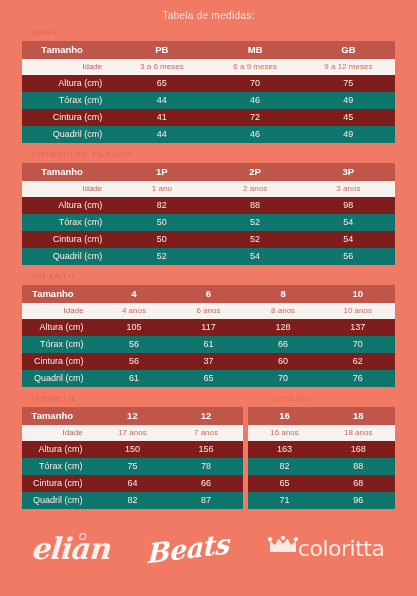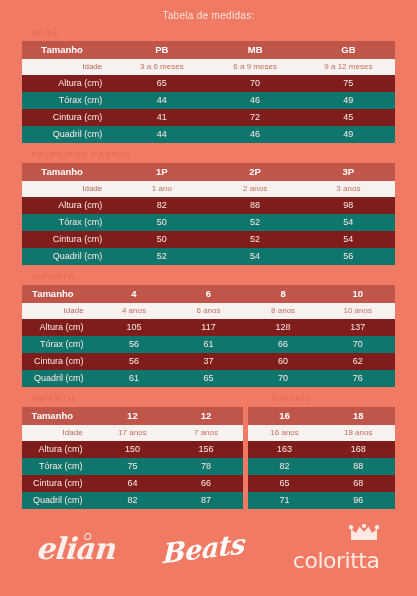--- a/index.html
+++ b/index.html
@@ -139,22 +139,22 @@
     font-family:"DejaVu Serif", serif;
     font-style:italic;
     font-weight:700;
     font-size:27px;
     color:#ffffff;
     letter-spacing:-0.5px;
     transform:rotate(-7deg) skewX(-10deg);
   }
   .logo-colo{
     display:flex;
-    flex-direction:column;
-    align-items:flex-end;
+    flex-direction:row;
+    align-items:flex-start;
   }
   .crown{
     margin-bottom:3px;
   }
   .logo-colo-text{
     font-family:"DejaVu Sans", sans-serif;
     font-size:22px;
     font-weight:400;
     letter-spacing:-0.5px;
     color:#fdeae4;

